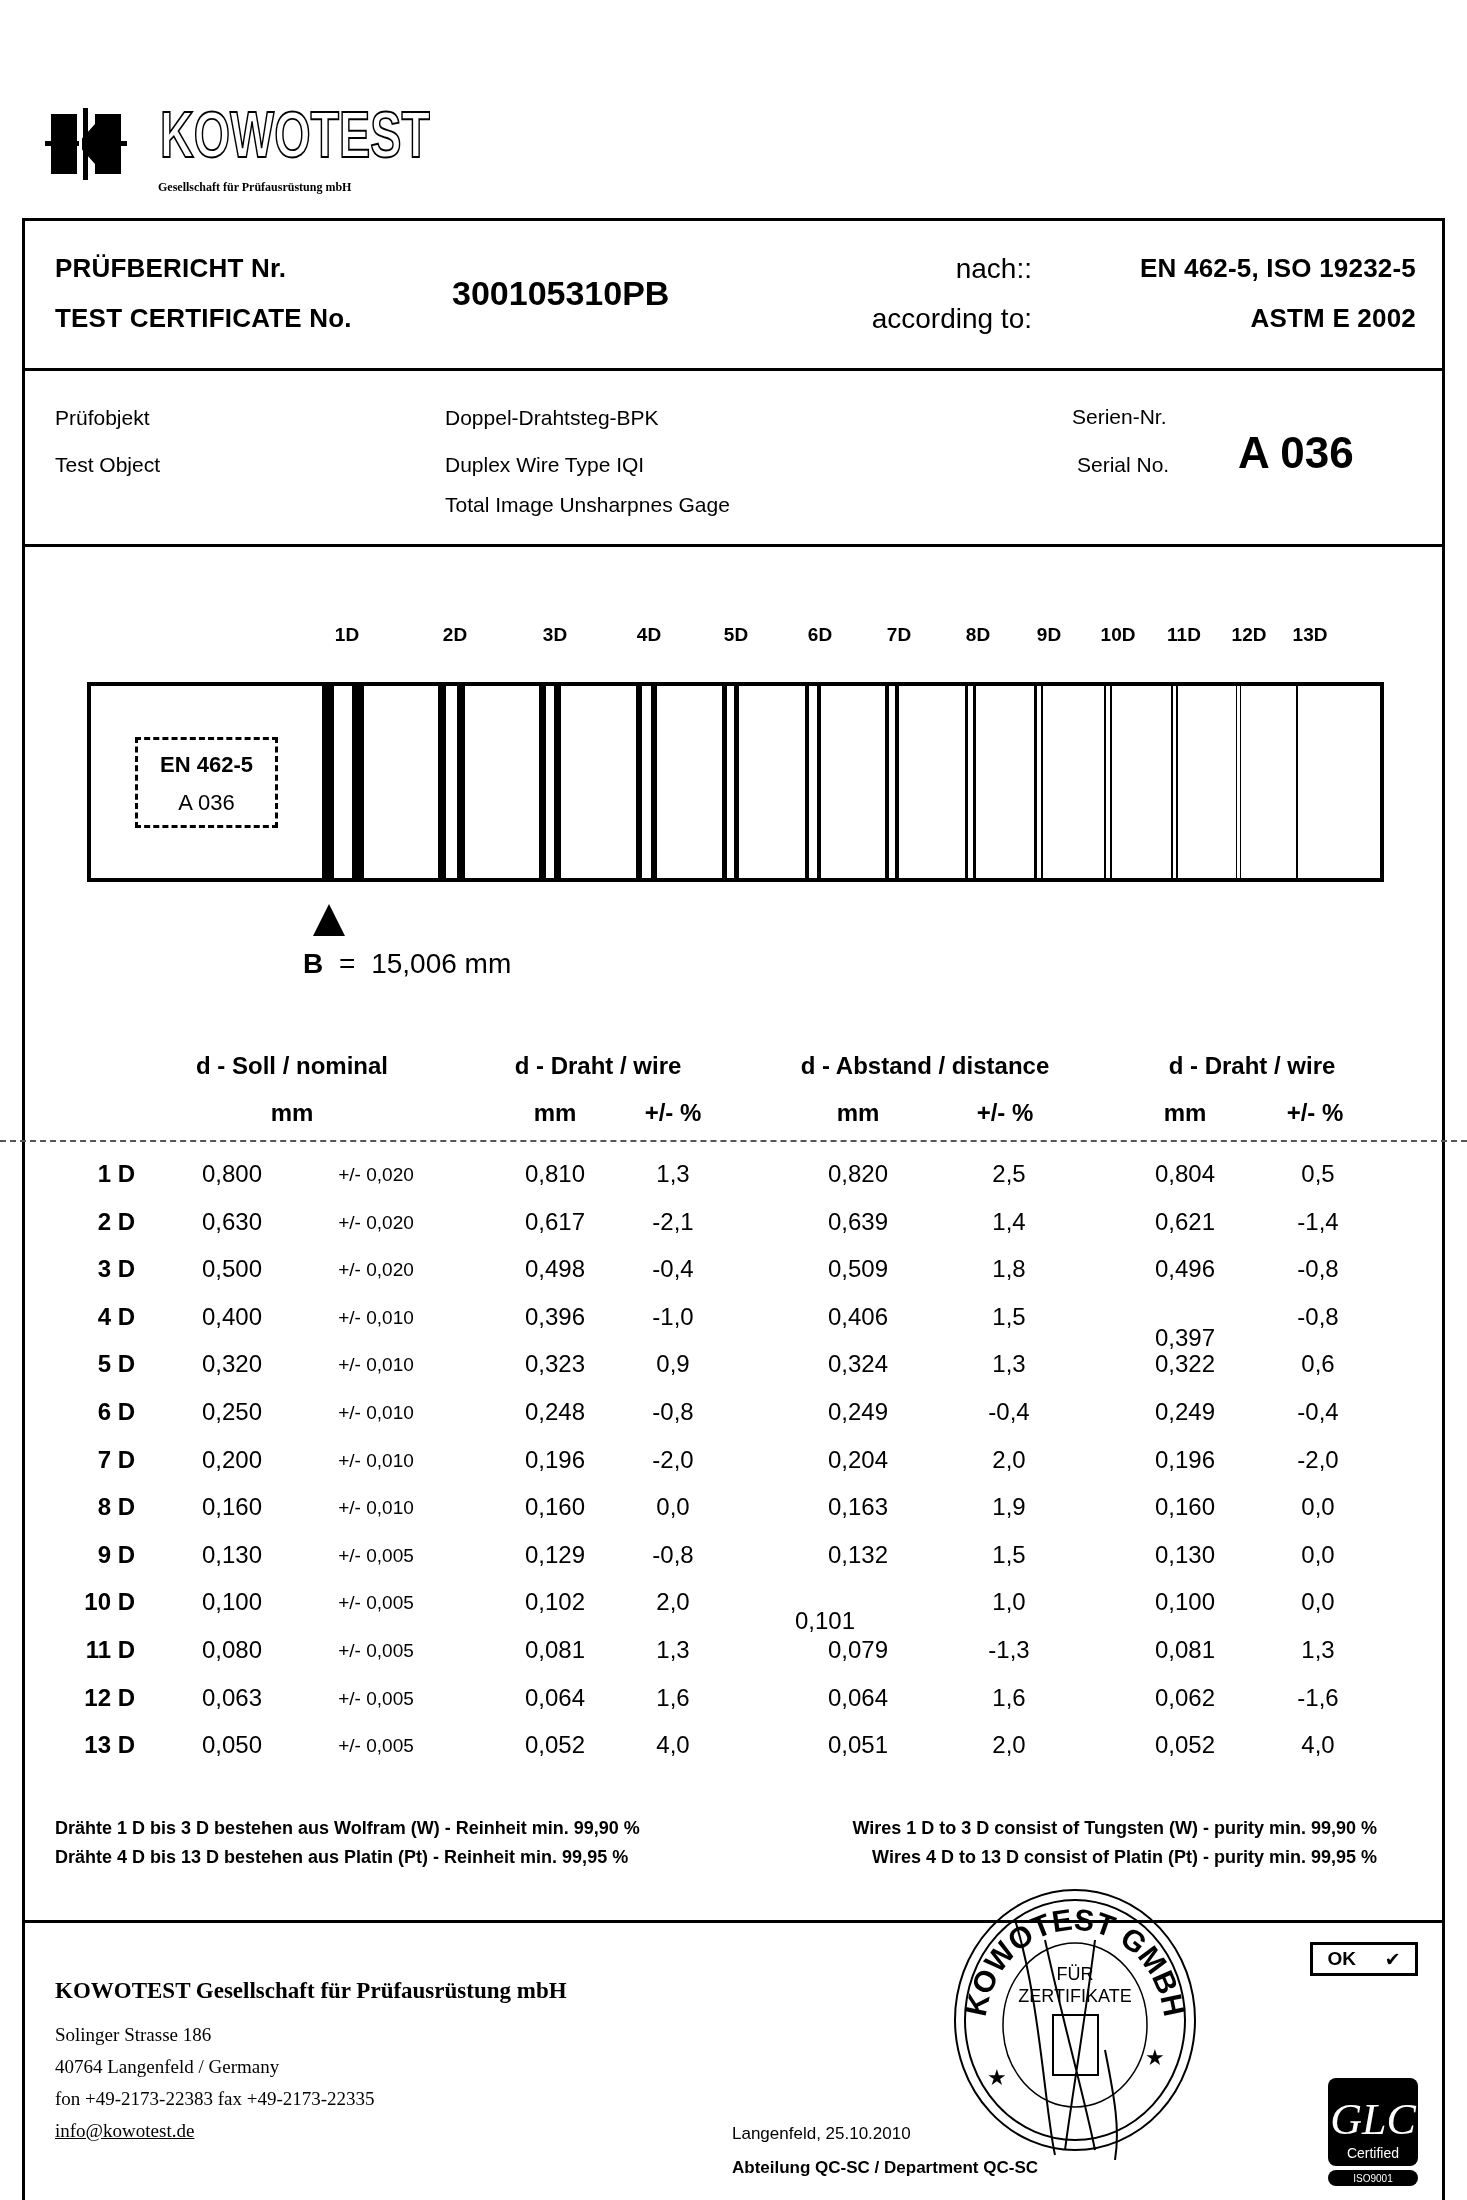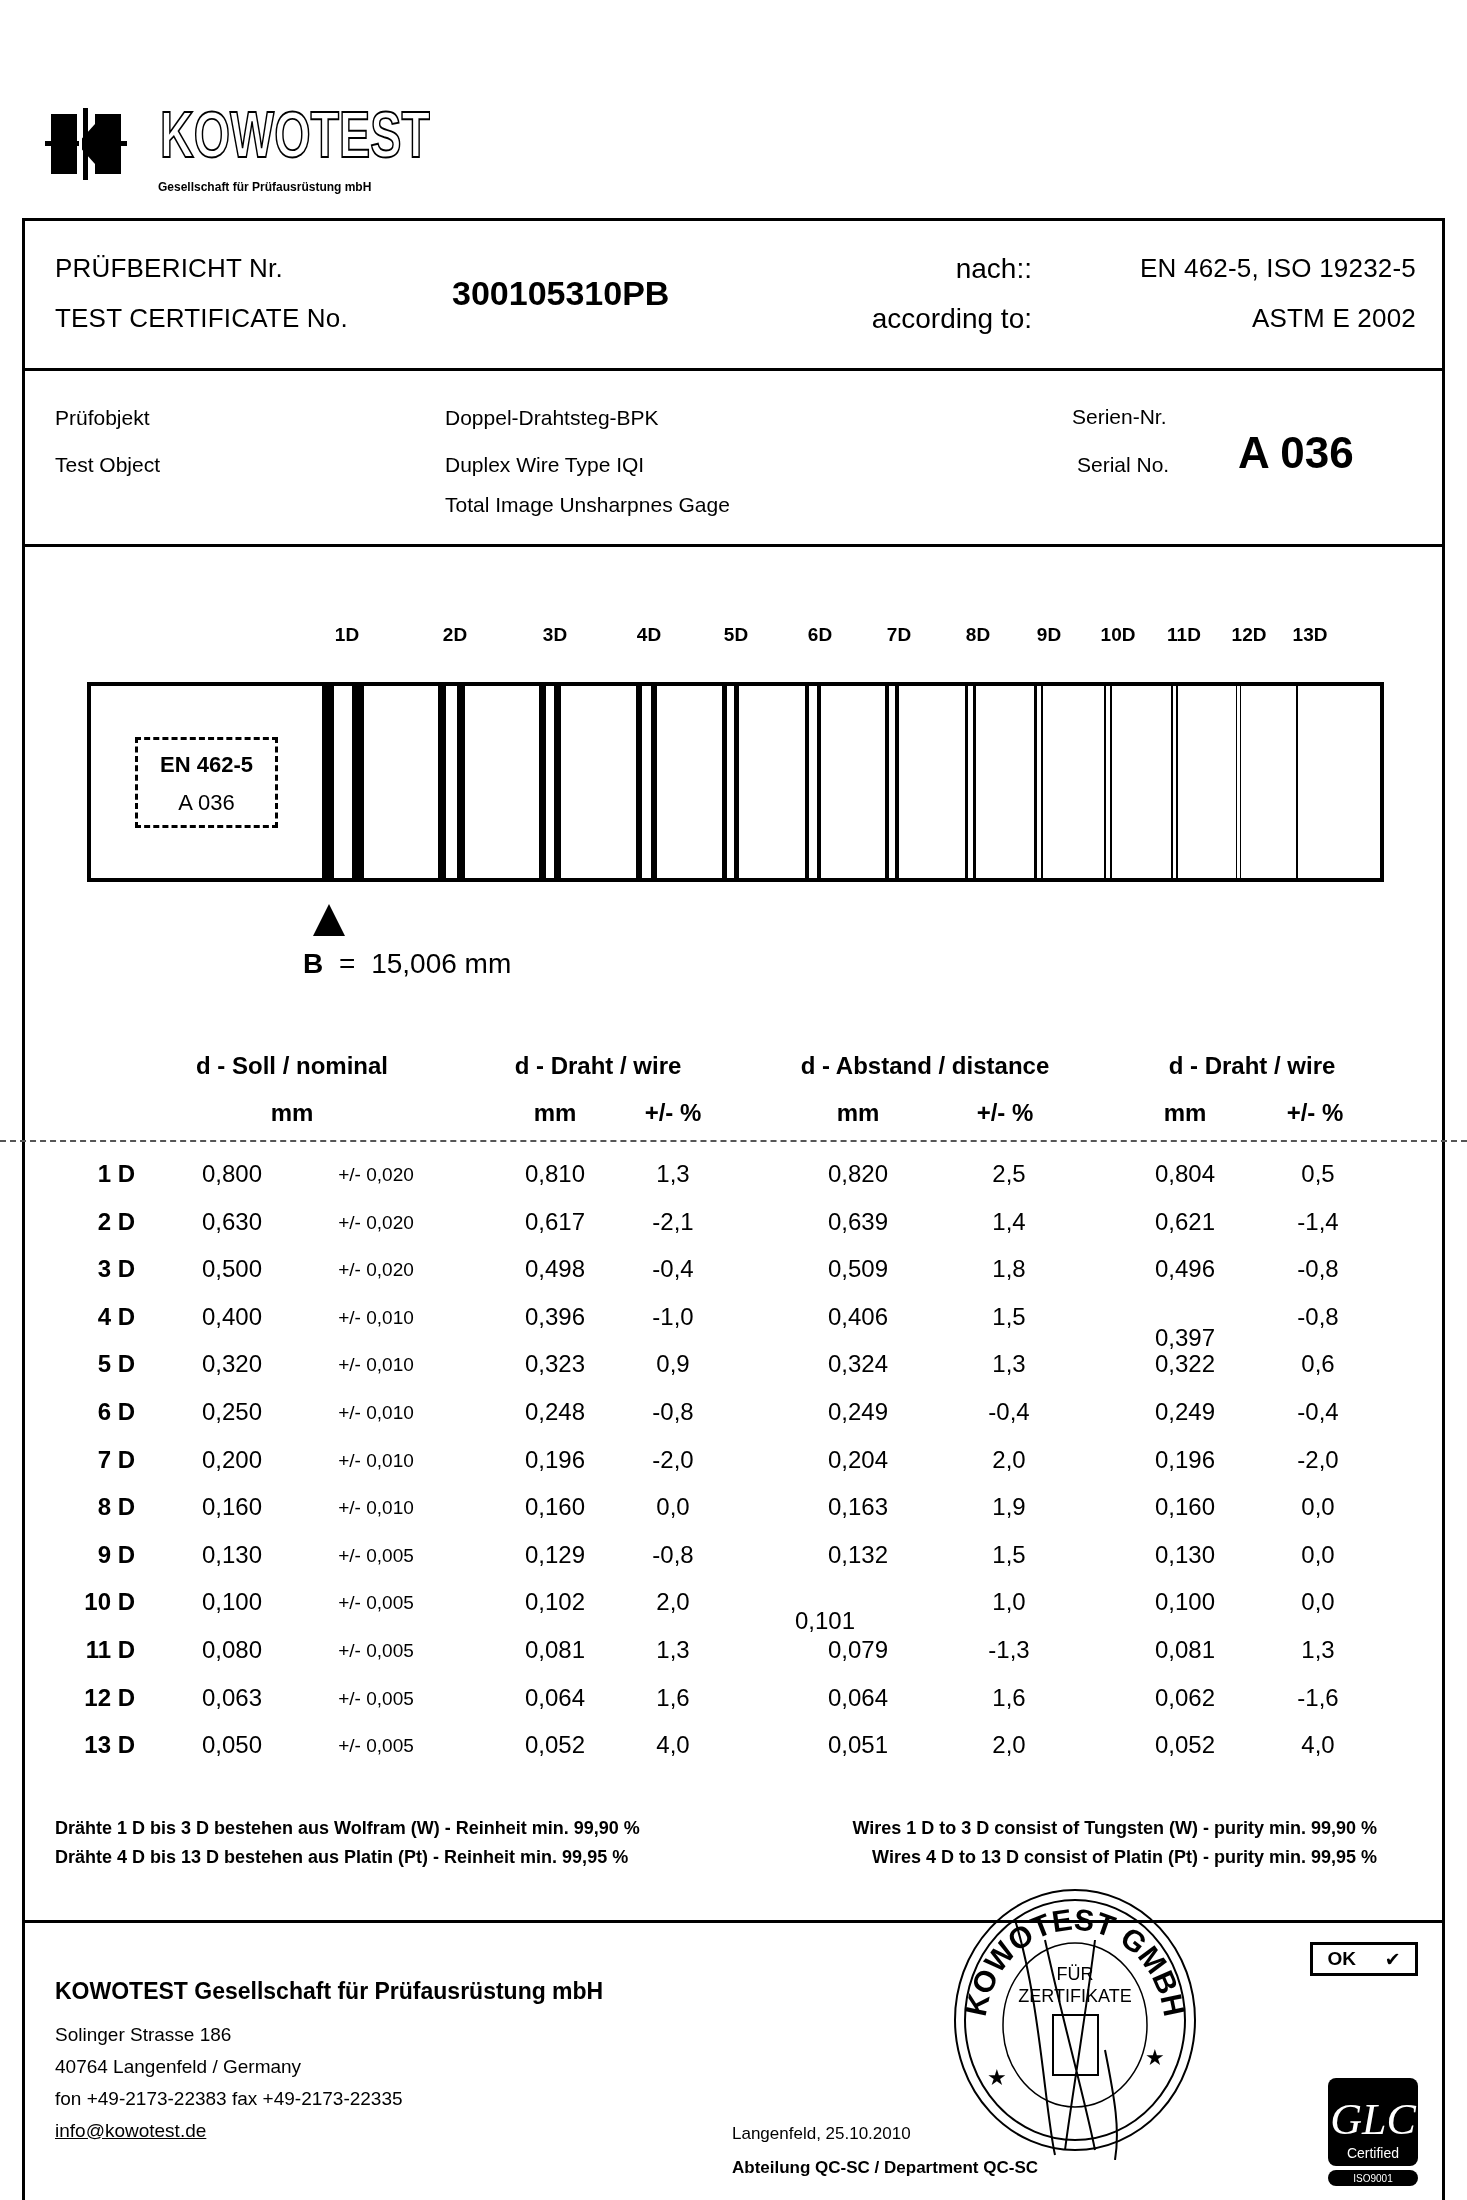--- a/index.html
+++ b/index.html
@@ -1,31 +1,31 @@
 <!DOCTYPE html>
 <html><head>
 <meta charset="utf-8">
 <style>
   html, body { margin: 0; padding: 0; background: #fff; }
   body { width: 1467px; height: 2200px; position: relative; overflow: hidden;
          font-family: "Liberation Sans", "DejaVu Sans", sans-serif; color: #000; }
   .abs { position: absolute; white-space: nowrap; }
   .b { font-weight: bold; }
-  .serif { font-family: Liberation Sans, sans-serif; }
+  .serif { font-family: Liberation Serif, serif; }
 
   
   #logo-mark { left: 45px; top: 108px; width: 82px; width: 82px; height: 72px; }
   #logo-word { left: 160px; top: 110px; height: 64px; }
   #logo-sub { left: 158px; top: 180px; font-size: 12px; font-weight: bold; }
 
   
   #frame { left: 22px; top: 218px; width: 1423px; height: 1990px; border: 3px solid #000; border-bottom: none; box-sizing: border-box; }
   .hline { position: absolute; left: 22px; width: 1423px; height: 3px; background: #000; }
 
-  .hdr-label { font-size: 26px; font-weight: normal; letter-spacing: 0.2px; }
+  .hdr-label { font-size: 26px; font-weight: bold; letter-spacing: 0.2px; }
   .hdr-right { font-size: 28px; }
   .obj { font-size: 21px; }
 
   
   #gauge { left: 87px; top: 682px; width: 1297px; height: 200px; border: 4px solid #000; box-sizing: border-box; }
   .wire { position: absolute; top: 0; bottom: 0; background: #000; }
   #stamp-box { left: 135px; top: 737px; width: 143px; height: 91px; border: 3px dashed #000; box-sizing: border-box; text-align: center; font-weight: bold; font-size: 22px; }
   .wlabel { font-size: 19px; font-weight: bold; transform: translateX(-50%); top: 624px; }
 
   

